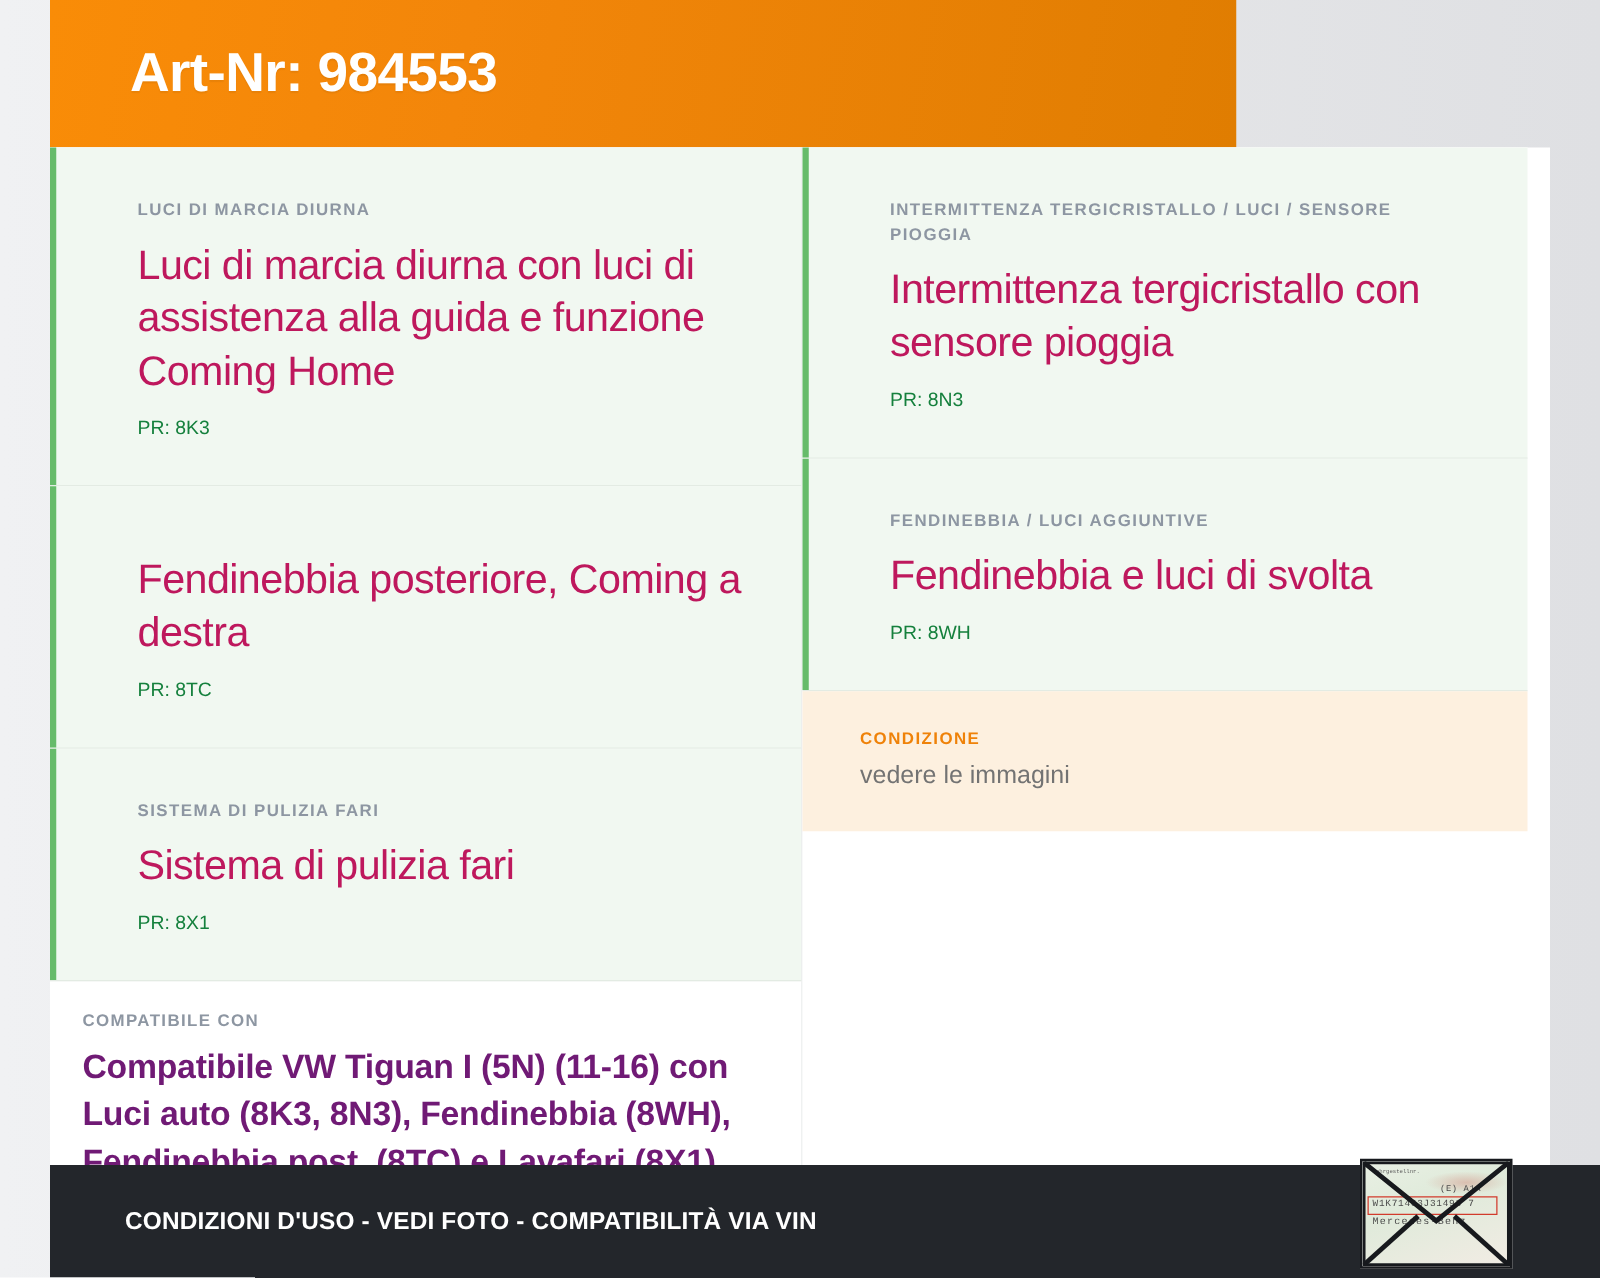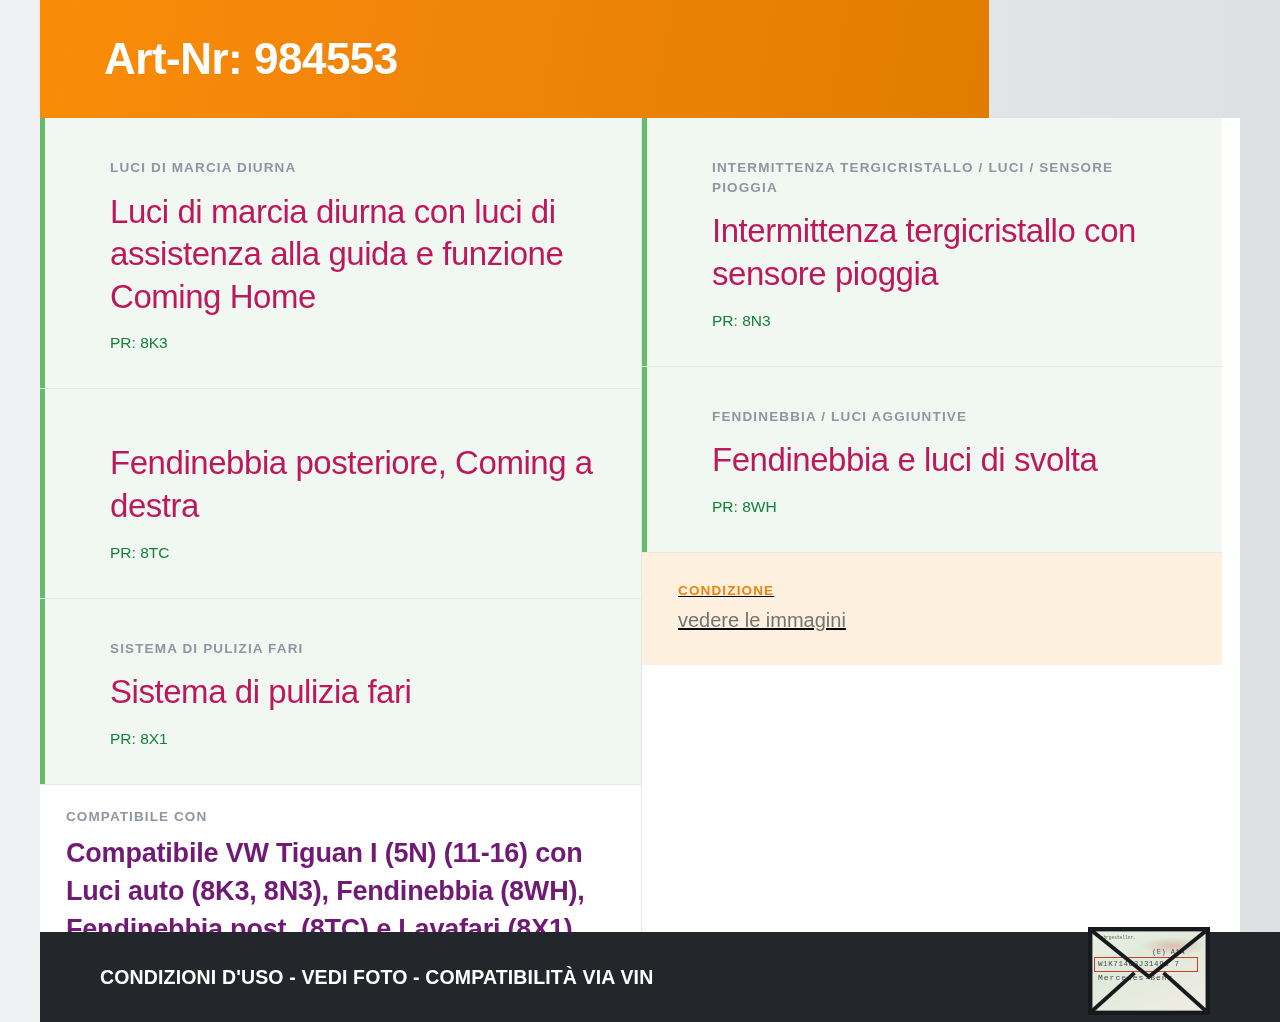--- a/index.html
+++ b/index.html
@@ -99,21 +99,21 @@
     margin-top: 16px;
   }
 
   
   .card-condition {
     position: relative;
     background: #fdf0df;
     border-bottom: none;
   }
   .card-condition .accent { background: #f98c07; }
-  .card-condition .card-inner { padding: 30px 44px 32px 36px; text-decoration: underline; }
+  .card-condition .card-inner { padding: 30px 44px 32px 46px; }
   .cond-label {
     color: #ef8209;
     font-size: 13.5px;
     font-weight: bold;
     letter-spacing: 1.15px;
     text-transform: uppercase;
   }
   .cond-value {
     color: #737373;
     font-size: 20px;

